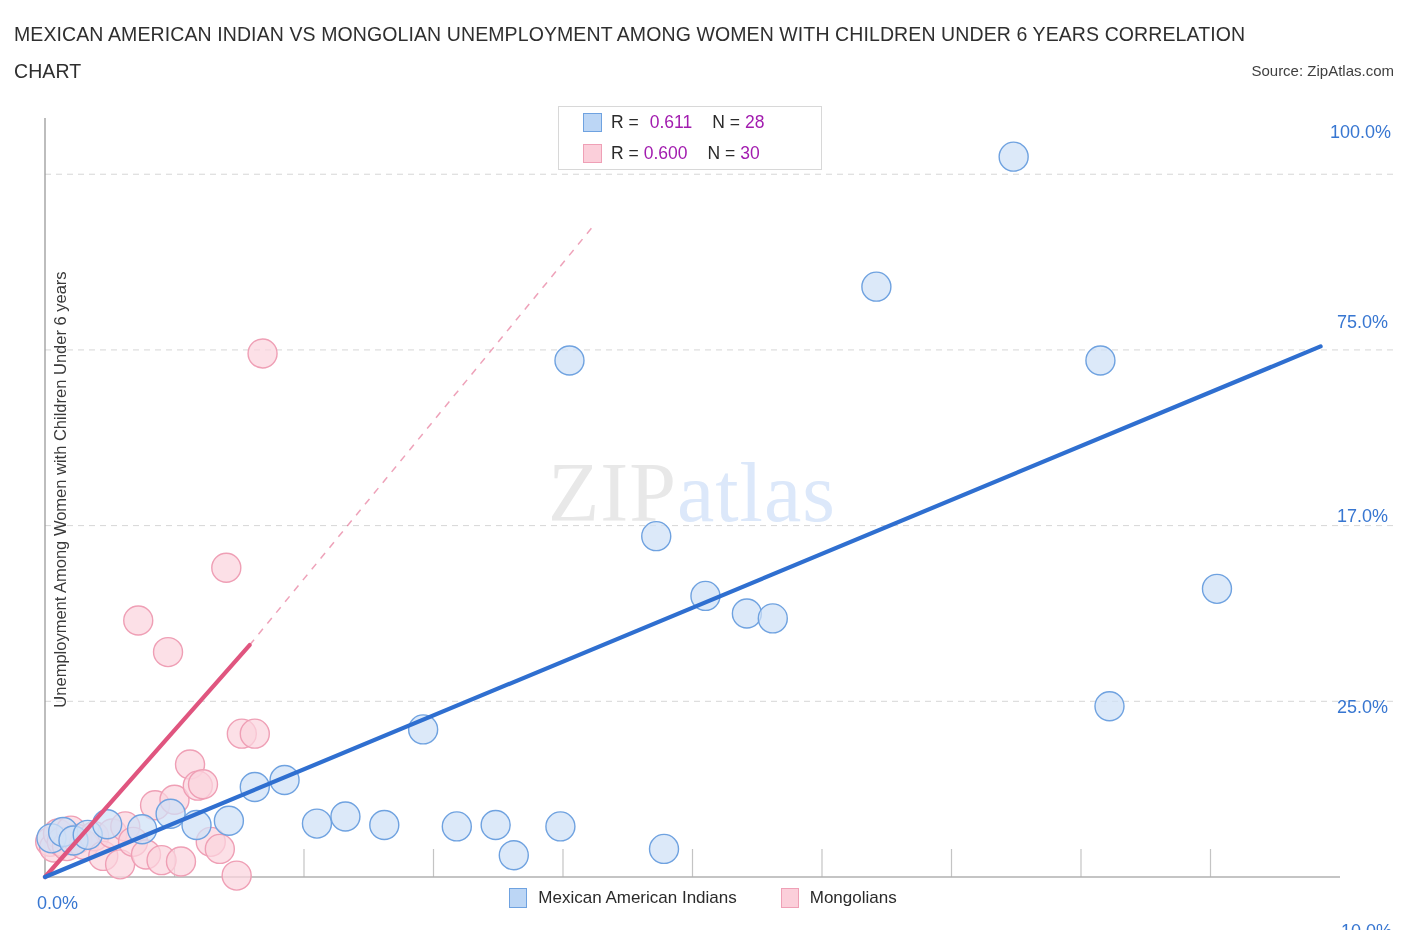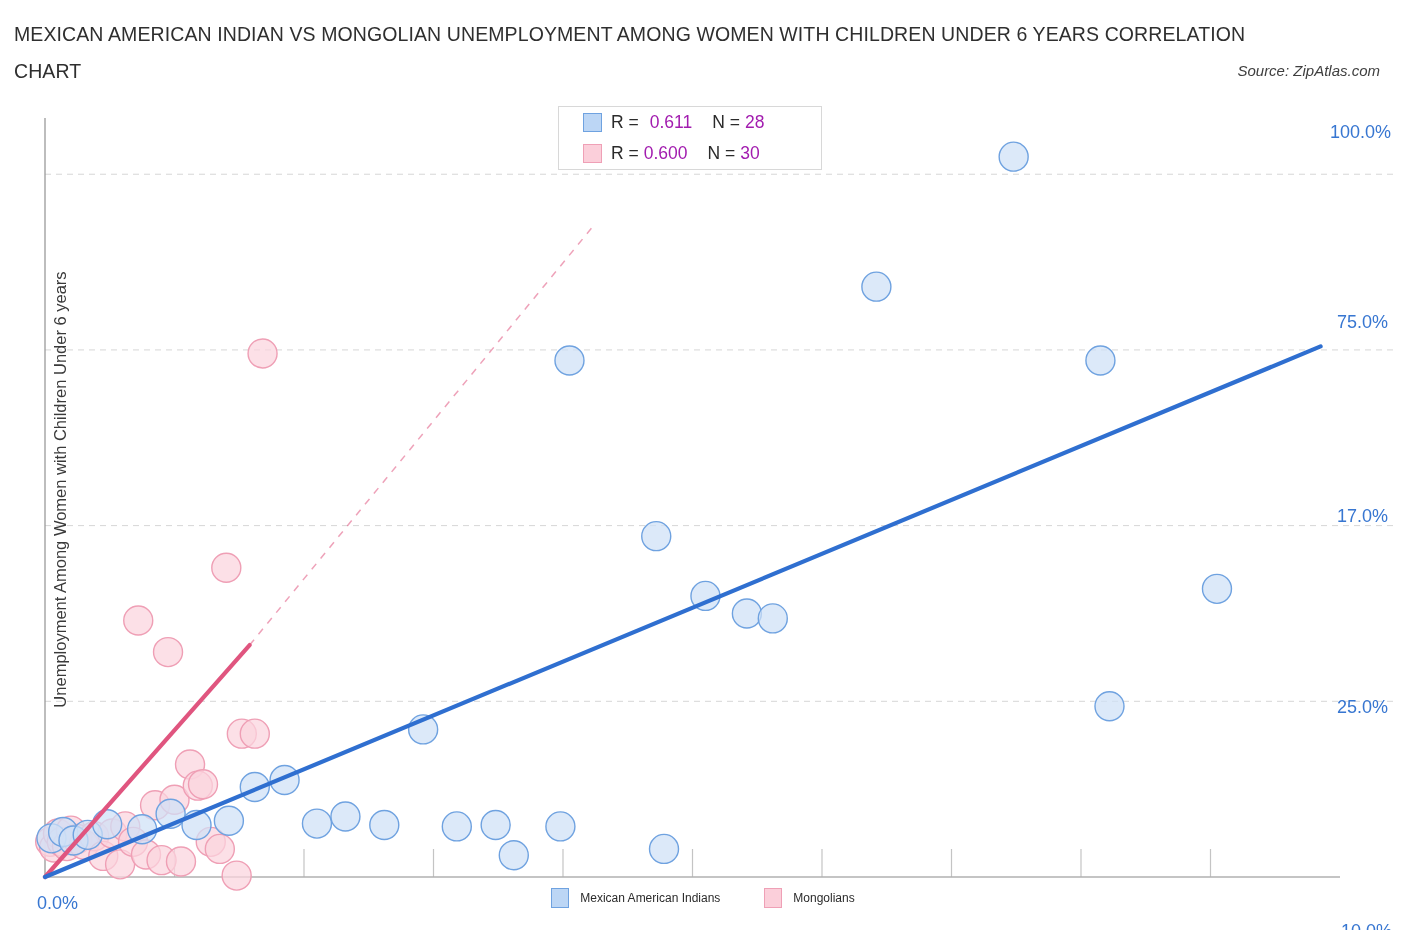--- a/index.html
+++ b/index.html
@@ -26,24 +26,23 @@
     font-size: 19.5px;
     letter-spacing: 0.1px;
     color: #2f2f2f;
     font-weight: 400;
     white-space: nowrap;
   }
   #title1 { top: 23px; }
   #title2 { top: 60px; }
   #source {
     position: absolute;
-    right: 26px;
+    right: 12px;
     top: 62px;
     font-size: 15px;
-    font-style: italic;
     color: #3f3f3f;
     white-space: nowrap;
   }
   #plot-svg {
     position: absolute;
     left: 0;
     top: 0;
   }
   #ylabel {
     position: absolute;
@@ -110,21 +109,21 @@
     align-items: center;
   }
   .bl-item { display: flex; align-items: center; margin: 0 22px; }
   .bl-swatch {
     width: 18px;
     height: 20px;
     box-sizing: border-box;
     margin-right: 11px;
   }
   .bl-text {
-    font-size: 12px;
+    font-size: 17px;
     color: #2b2b2b;
     white-space: nowrap;
   }
   #wm {
     position: absolute;
     left: 548px;
     top: 444px;
     font-size: 84px;
     font-family: "Liberation Serif", serif;
     letter-spacing: 1px;
@@ -137,20 +136,23 @@
 </style>
 </head>
 <body>
 
 <div id="page">
 
   <div class="title-line" id="title1">MEXICAN AMERICAN INDIAN VS MONGOLIAN UNEMPLOYMENT AMONG WOMEN WITH CHILDREN UNDER 6 YEARS CORRELATION</div>
   <div class="title-line" id="title2">CHART</div>
   <div id="source">Source: ZipAtlas.com</div>
 
+  <div id="wm">
+    <span class="zip">ZIP</span><span class="atlas">atlas</span>
+  </div>
 
   <svg id="plot-svg" width="1406" height="930">
     <g id="gridlines">
         <line x1="45" y1="701.3055555555555" x2="1398" y2="701.3055555555555" stroke="#d6d6d6" stroke-width="1" stroke-dasharray="6 5"></line>
         <line x1="45" y1="525.6111111111111" x2="1398" y2="525.6111111111111" stroke="#d6d6d6" stroke-width="1" stroke-dasharray="6 5"></line>
         <line x1="45" y1="349.91666666666663" x2="1398" y2="349.91666666666663" stroke="#d6d6d6" stroke-width="1" stroke-dasharray="6 5"></line>
         <line x1="45" y1="174.22222222222217" x2="1398" y2="174.22222222222217" stroke="#d6d6d6" stroke-width="1" stroke-dasharray="6 5"></line>
       </g>
     <g id="xticks">
         <line x1="174.5" y1="849" x2="174.5" y2="877" stroke="#c4c4c4" stroke-width="1.2"></line>

